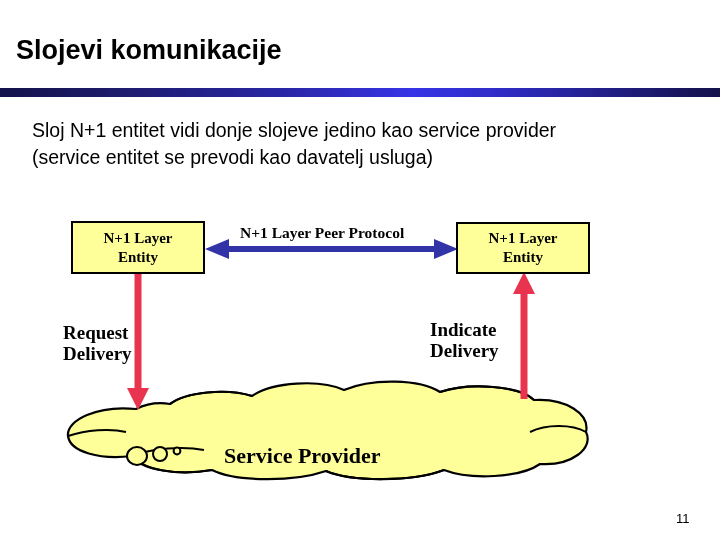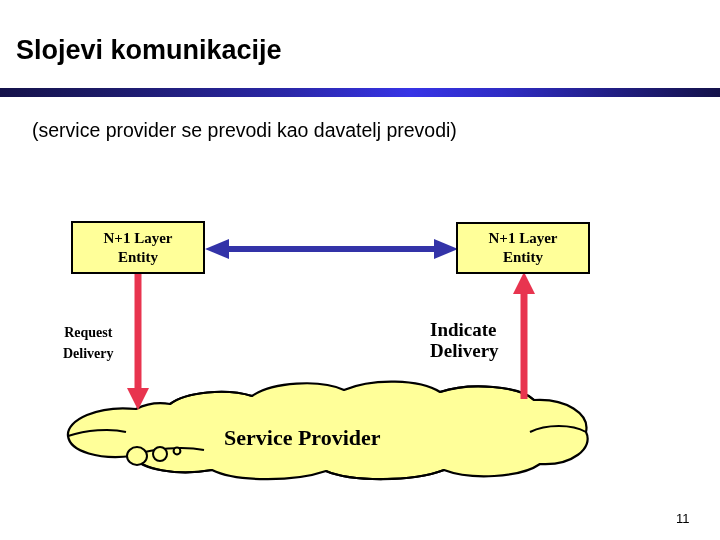--- a/index.html
+++ b/index.html
@@ -118,33 +118,32 @@
   }
   #peer-protocol-label {
     left: 240px;
     top: 224px;
     font-size: 15.5px;
     line-height: 18px;
   }
   #request-delivery-label {
     left: 63px;
     top: 322px;
-    font-size: 14px;
+    font-size: 19px;
     line-height: 21px;
-    text-align: center;
   }
   #indicate-delivery-label {
     left: 430px;
     top: 319px;
     font-size: 19px;
     line-height: 21px;
   }
   #service-provider-label {
     left: 224px;
-    top: 425px;
+    top: 443px;
     font-size: 22px;
     line-height: 26px;
   }
 
   
   #page-number {
     position: absolute;
     left: 676px;
     top: 511px;
     font-size: 13px;
@@ -154,21 +153,22 @@
 </style>
 </head>
 <body>
 
 <div id="slide">
 
   <div id="slide-title">Slojevi komunikacije</div>
   <div id="title-rule"></div>
 
   <div id="body-text">
-    <div class="line">(service provider se prevodi kao davatelj prevodi)</div>
+    <div class="line">Sloj N+1 entitet vidi donje slojeve jedino kao service provider</div>
+    <div class="line">(service entitet se prevodi kao davatelj usluga)</div>
   </div>
 
   <div id="diagram">
 
     <svg id="diagram-svg" viewBox="0 0 720 540">
 
       <g>
         <path d="M 170 404
                  C 186 392, 226 388, 252 396
                  C 272 382, 320 379, 344 390
@@ -218,20 +218,21 @@
     <div class="entity-box" id="entity-left">
       <span>N+1 Layer</span>
       <span>Entity</span>
     </div>
 
     <div class="entity-box" id="entity-right">
       <span>N+1 Layer</span>
       <span>Entity</span>
     </div>
 
+    <div class="diagram-label" id="peer-protocol-label">N+1 Layer Peer Protocol</div>
 
     <div class="diagram-label" id="request-delivery-label">
       <div>Request</div>
       <div>Delivery</div>
     </div>
 
     <div class="diagram-label" id="indicate-delivery-label">
       <div>Indicate</div>
       <div>Delivery</div>
     </div>

